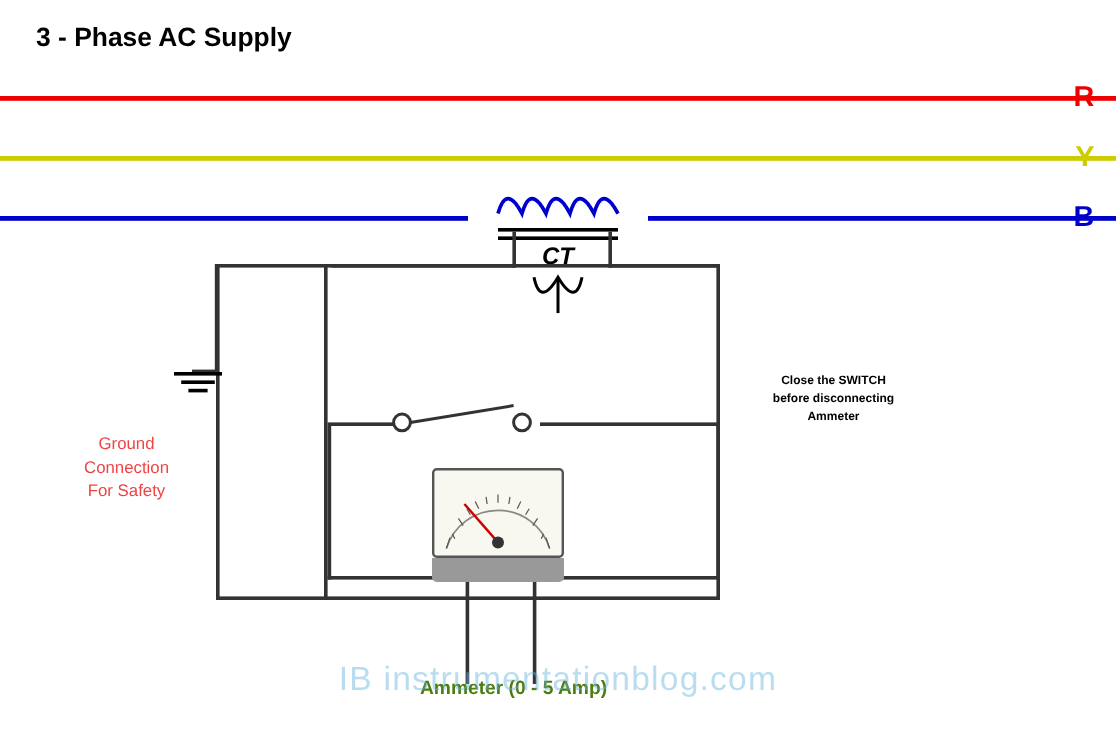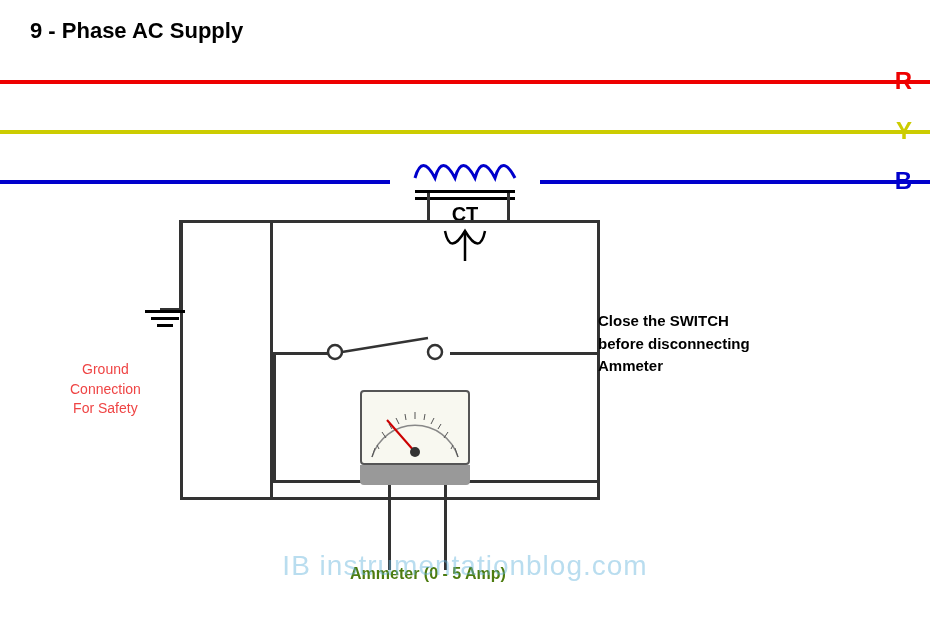--- a/index.html
+++ b/index.html
@@ -258,24 +258,24 @@
       top: 360px;
       left: 70px;
       font-size: 14px;
       color: #ef4444;
       text-align: center;
       line-height: 1.4;
     }
     .switch-label {
       position: absolute;
       top: 310px;
-      left: 598px;
-      font-size: 15px;
+      left: 644px;
+      font-size: 10px;
       color: #000;
-      text-align: left;
+      text-align: center;
       line-height: 1.5;
       font-weight: bold;
     }
     .ammeter-label {
       position: absolute;
       top: 565px;
       left: 350px;
       font-size: 16px;
       color: #4d7c0f;
       text-align: center;
@@ -291,21 +291,21 @@
       font-size: 28px;
       color: rgba(100, 180, 220, 0.45);
       white-space: nowrap;
       font-weight: normal;
       letter-spacing: 1px;
     }
   </style>
 </head>
 <body>
 
-<div class="title">9 - Phase AC Supply</div>
+<div class="title">3 - Phase AC Supply</div>
 
 <div class="phase-line line-r"></div>
 <div class="phase-line line-y"></div>
 <div class="line-b-left"></div>
 <div class="line-b-right"></div>
 
 <div class="phase-label label-r">R</div>
 <div class="phase-label label-y">Y</div>
 <div class="phase-label label-b">B</div>
 
@@ -314,21 +314,21 @@
   <svg class="coil-svg" width="120" height="42" viewBox="0 0 120 42">
 
     <path d="M10,30 Q17,5 30,30 Q37,5 50,30 Q57,5 70,30 Q77,5 90,30 Q97,5 110,30" fill="none" stroke="#0000cc" stroke-width="3"></path>
   </svg>
 
   <div style="width:100px;display:flex;flex-direction:column;gap:4px;">
     <div style="height:3px;background:#000;"></div>
     <div style="height:3px;background:#000;"></div>
   </div>
 
-  <div style="font-size:20px;font-weight:bold;color:#000;margin-top:3px;">CT</div>
+  <div style="font-size:20px;font-weight:bold;color:#000;margin-top:3px;font-style:italic;">CT</div>
 
   <svg width="60" height="35" viewBox="0 0 60 35">
     <path d="M10,5 Q15,30 30,5 Q45,30 50,5" fill="none" stroke="#000" stroke-width="2.5"></path>
     <line x1="30" y1="5" x2="30" y2="35" stroke="#000" stroke-width="2.5"></line>
   </svg>
 </div>
 
 <div class="ct-wire-left"></div>
 <div class="ct-wire-right"></div>
 

